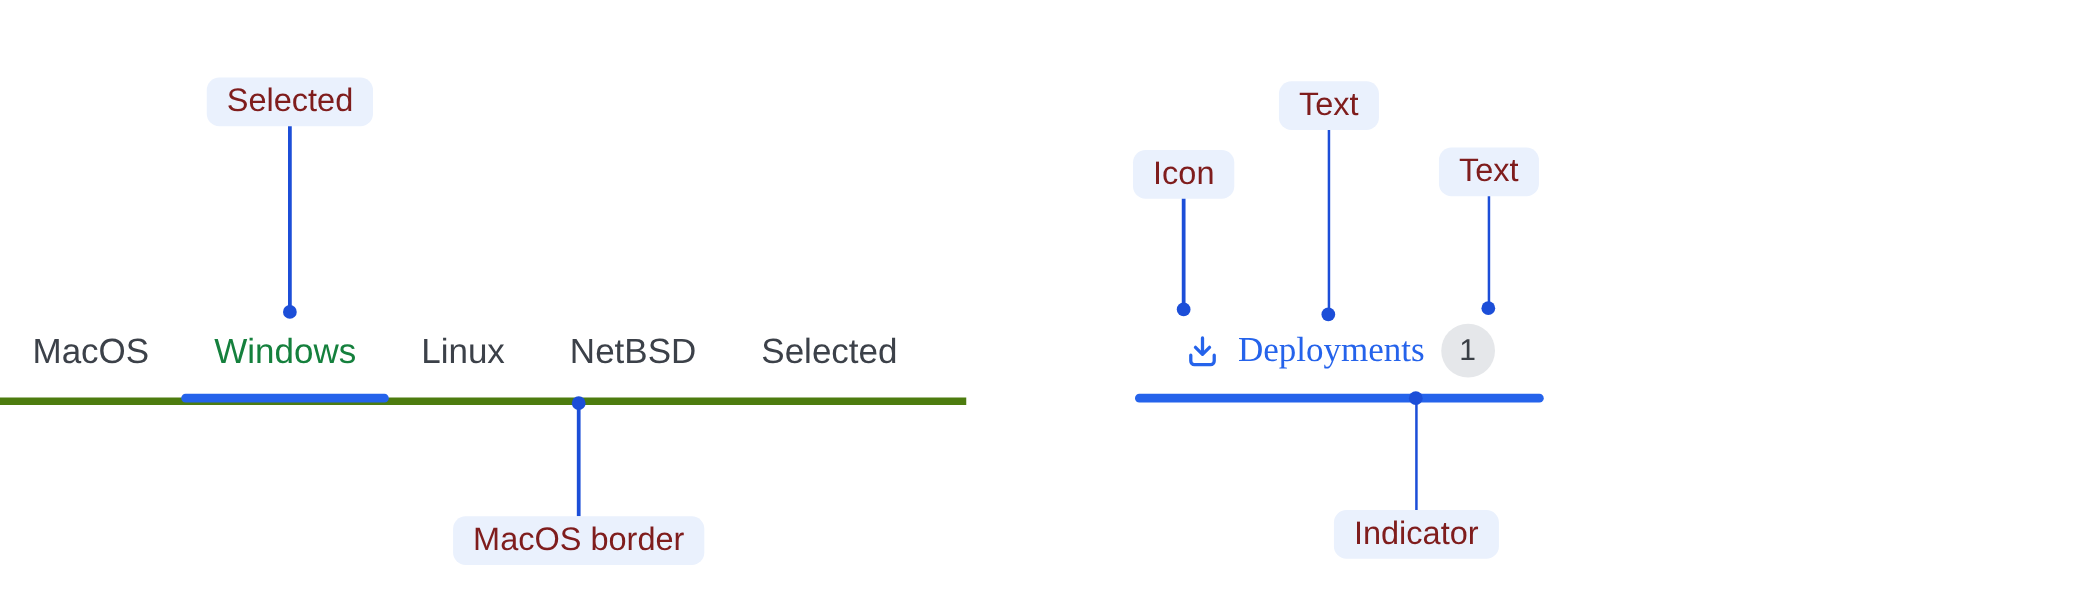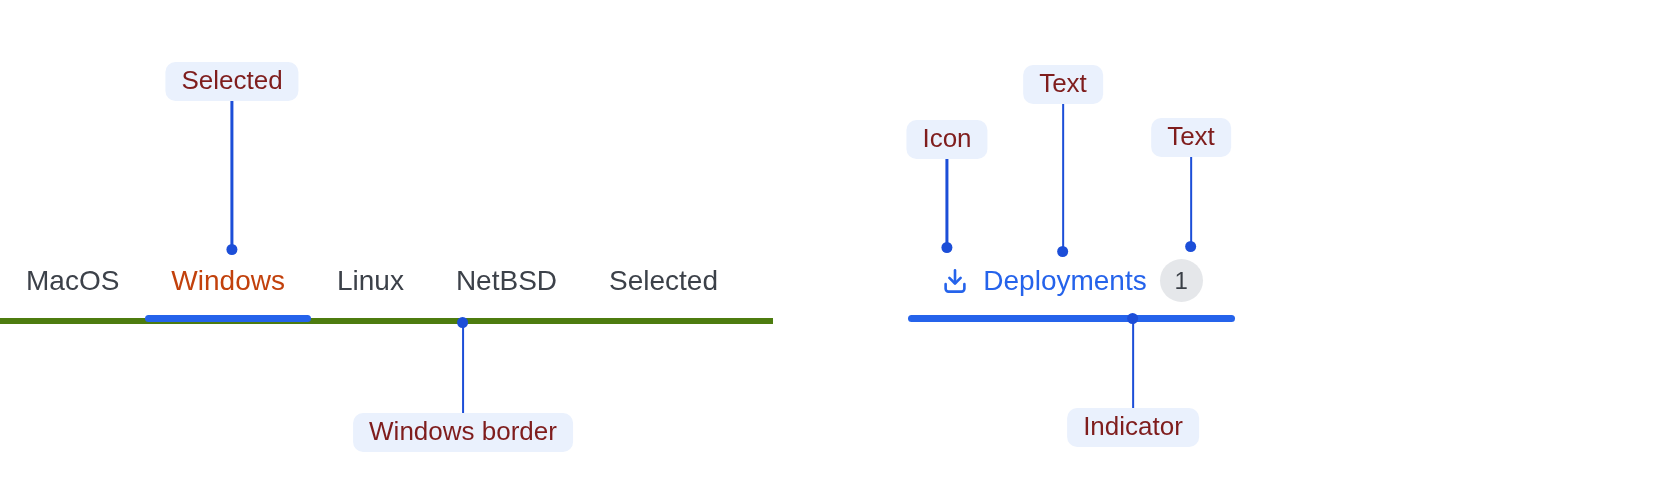--- a/index.html
+++ b/index.html
@@ -30,21 +30,21 @@
     justify-content: center;
     padding: 0 26px;
     font-size: 28px;
     color: #3C4149;
     background: transparent;
     border: none;
     cursor: pointer;
     font-family: "Liberation Sans", sans-serif;
     white-space: nowrap;
   }
-  .tab.selected { color: #c2410c; }
+  .tab.selected { color: #15803d; }
   .tab-underline {
     position: absolute;
     left: 0;
     right: 0;
     bottom: -4px;
     height: 7px;
     border-radius: 4px;
     background: #2563EB;
   }
 
@@ -65,20 +65,21 @@
     width: 30px;
     height: 30px;
     color: #2563EB;
     display: block;
     flex: 0 0 auto;
   }
   .deploy-label {
     font-size: 28px;
     color: #2563EB;
     white-space: nowrap;
+    font-family: Liberation Serif, serif;
   }
   .count-badge {
     width: 43px;
     height: 43px;
     border-radius: 50%;
     background: #E5E7EA;
     color: #3A3F46;
     font-size: 24px;
     display: flex;
     align-items: center;
@@ -180,21 +181,21 @@
 
   <div class="callout down" style="left:1191px; top:118px;">
     <span class="pill">Text</span>
     <span class="call-line" style="height:85px;"></span>
     <span class="call-dot"></span>
   </div>
 
   <div class="callout up" style="left:463px; top:317px;">
     <span class="call-dot"></span>
     <span class="call-line" style="height:86px;"></span>
-    <span class="pill">Windows border</span>
+    <span class="pill">MacOS border</span>
   </div>
 
   <div class="callout up" style="left:1133px; top:313px;">
     <span class="call-dot"></span>
     <span class="call-line" style="height:85px;"></span>
     <span class="pill">Indicator</span>
   </div>
 
 </div>
 

